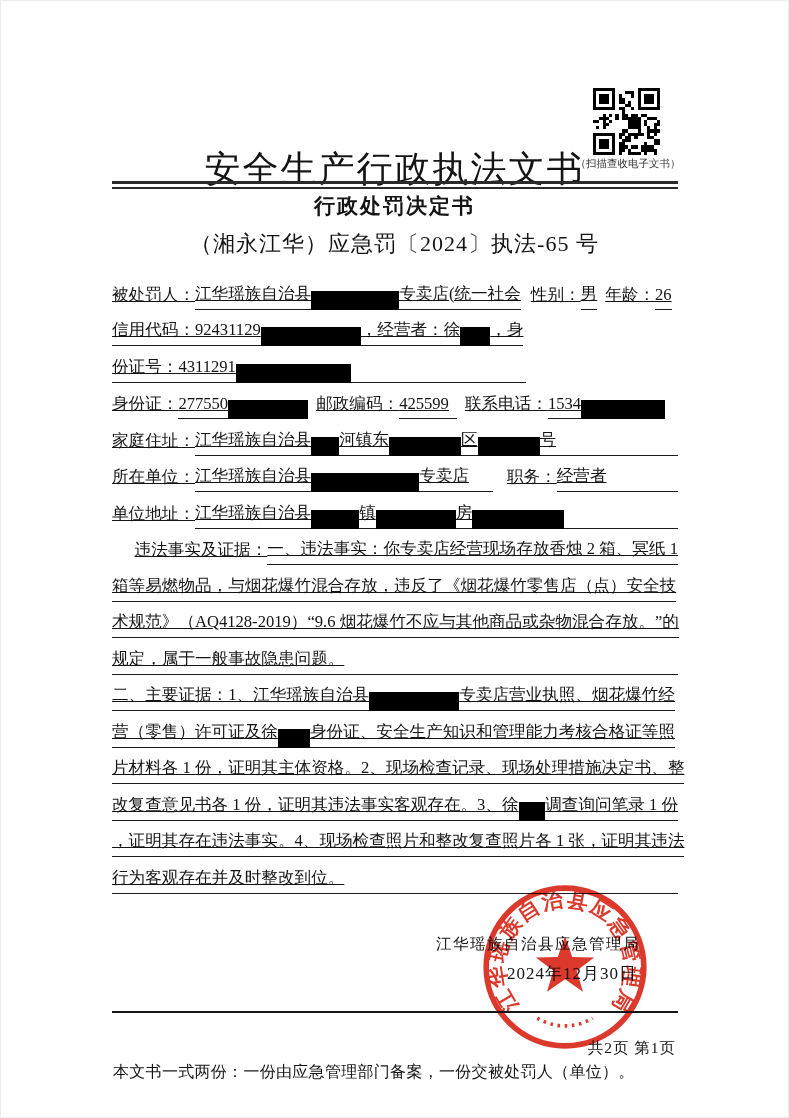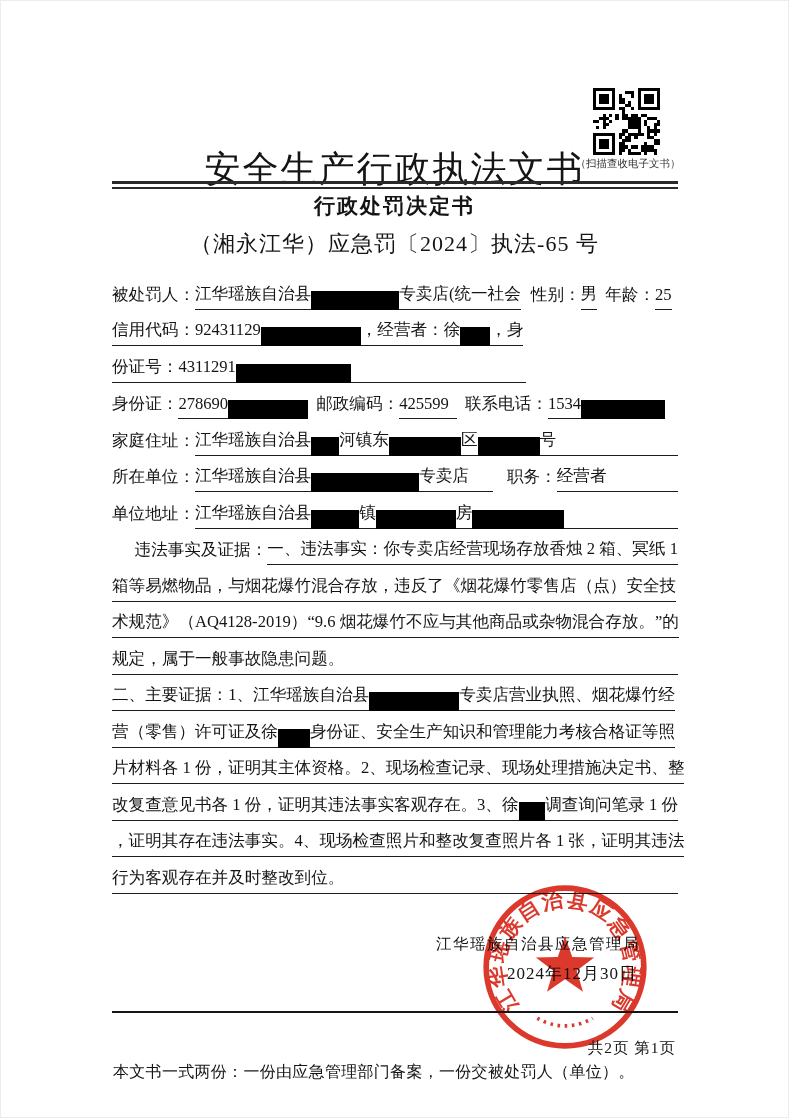--- a/index.html
+++ b/index.html
@@ -22,21 +22,21 @@
     font-size:36px;font-weight:normal;letter-spacing:2px;}
   .rule-double{position:absolute;left:112px;top:181px;width:566px;height:3px;
     border-top:3px solid #2a2a2a;border-bottom:2px solid #2a2a2a;}
   .doc-title{position:absolute;left:0;top:192px;width:100%;text-align:center;
     font-size:21px;font-weight:bold;letter-spacing:2px;}
   .doc-number{position:absolute;left:0;top:229px;width:100%;text-align:center;
     font-size:22px;letter-spacing:1px;}
   
   .lines{position:absolute;left:112px;top:273px;width:566px;}
   .row{display:flex;align-items:flex-end;height:36.5px;white-space:nowrap;
-    font-size:16.6px;}
+    font-size:16.6px;text-decoration:underline;}
   .row .t{padding-bottom:4px;}
   .row .u{padding-bottom:4px;border-bottom:1.4px solid #1c1c1c;margin-top:18px;}
   .row .g{display:inline-block;}
   .row .us{display:inline-block;border-bottom:1.4px solid #1c1c1c;height:0;}
   .row .f{flex:1 1 auto;border-bottom:1.4px solid #1c1c1c;height:0;}
   .row .ru{display:inline-block;background:#000;height:19px;margin-bottom:0;}
   
   .agency{position:absolute;left:112px;top:934px;width:528px;text-align:right;
     font-size:15.5px;letter-spacing:1.5px;}
   .sign-date{position:absolute;left:112px;top:962px;width:525px;text-align:right;
@@ -203,37 +203,37 @@
       <div class="row">
         <span class="t">被处罚人：</span>
         <span class="u">江华瑶族自治县</span>
         <span class="ru" style="width: 88px;"></span>
         <span class="u">专卖店(统一社会</span>
         <span class="g" style="width: 10px;"></span>
         <span class="t">性别：</span>
         <span class="u">男</span>
         <span class="g" style="width: 8px;"></span>
         <span class="t">年龄：</span>
-        <span class="u">25</span>
+        <span class="u">26</span>
       </div>
       <div class="row">
         <span class="u">信用代码：92431129</span>
         <span class="ru" style="width: 100px;"></span>
         <span class="u">，经营者：徐</span>
         <span class="ru" style="width: 30px;"></span>
         <span class="u">，身</span>
       </div>
       <div class="row">
         <span class="u">份证号：4311291</span>
         <span class="ru" style="width: 115px;"></span>
         <span class="us" style="width: 175px;"></span>
       </div>
       <div class="row">
         <span class="t">身份证：</span>
-        <span class="u">278690</span>
+        <span class="u">277550</span>
         <span class="ru" style="width: 80px;"></span>
         <span class="g" style="width: 8px;"></span>
         <span class="t">邮政编码：</span>
         <span class="u">425599</span>
         <span class="us" style="width: 8px;"></span>
         <span class="g" style="width: 8px;"></span>
         <span class="t">联系电话：</span>
         <span class="u">1534</span>
         <span class="ru" style="width: 84px;"></span>
       </div>

